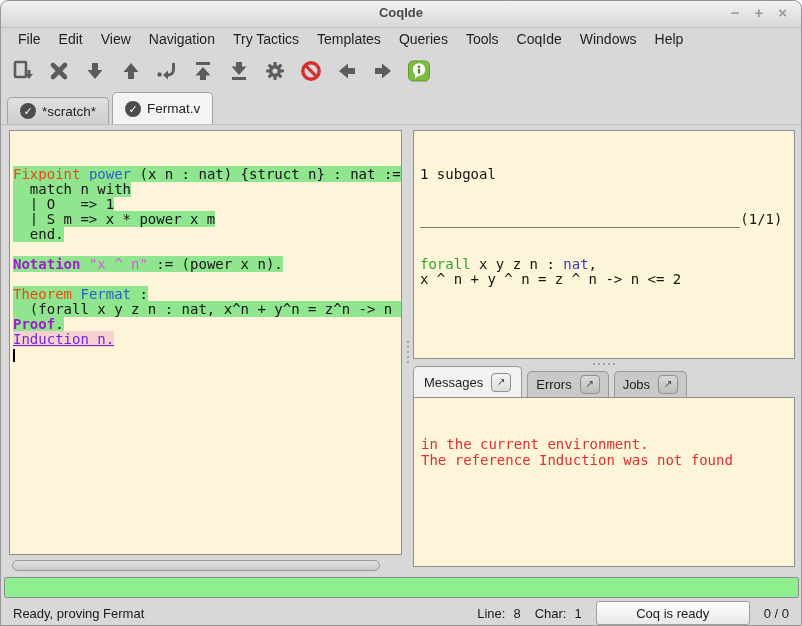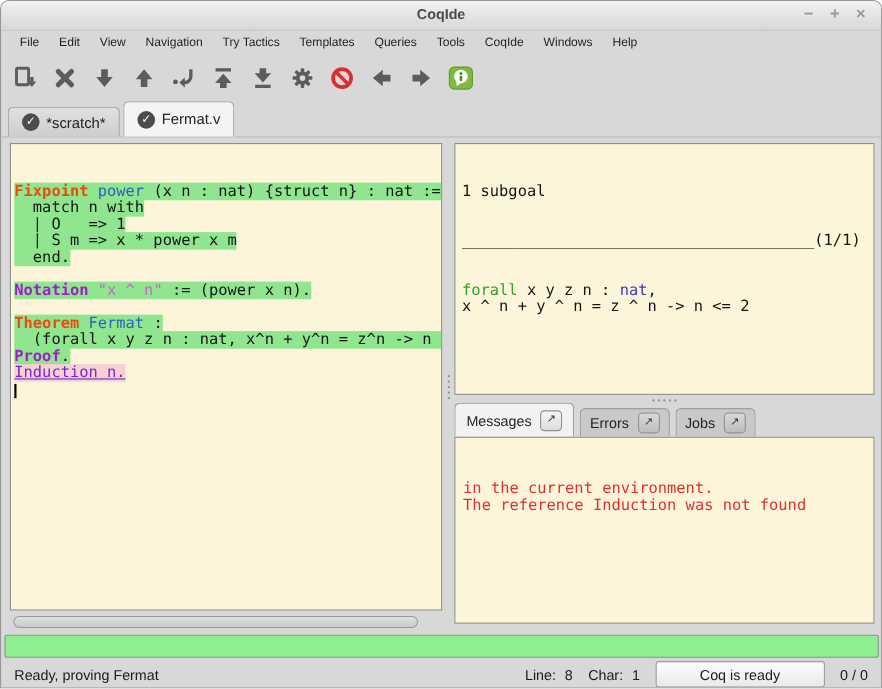--- a/index.html
+++ b/index.html
@@ -12,21 +12,21 @@
   .titlebar{position:absolute;top:0;left:0;right:0;height:26px;
     background:linear-gradient(#f2f2f2,#d7d7d7);border-bottom:1px solid #bfbfbf;
     border-radius:7px 7px 0 0;}
   .title{position:absolute;left:0;right:0;top:4px;text-align:center;
     font-weight:bold;font-size:13px;color:#4a4a4a;}
   .winctl{position:absolute;right:14px;top:2px;display:flex;gap:15px;}
   .winctl span{color:#9a9a9a;font-size:15px;font-weight:bold;line-height:20px;cursor:default;}
   
   .menubar{position:absolute;top:27px;left:0;right:0;height:22px;
     display:flex;align-items:center;padding-left:8px;}
-  .menu-item{padding:2px 9px;font-size:11px;color:#1f1f1f;}
+  .menu-item{padding:2px 9px;font-size:14px;color:#1f1f1f;}
   
   .toolbar{position:absolute;top:50px;left:0;right:0;height:40px;
     display:flex;align-items:center;padding-left:8px;gap:9px;}
   .tool-btn{width:27px;height:30px;border:none;background:transparent;padding:0;
     display:flex;align-items:center;justify-content:center;}
   .tool-btn svg{width:24px;height:24px;}
   
   .tabbar{position:absolute;top:90px;left:0;right:0;height:34px;
     display:flex;align-items:flex-end;padding-left:6px;gap:3px;
     border-bottom:1px solid #bcbcbc;box-sizing:border-box;}
@@ -39,21 +39,21 @@
   
   .pane{background:#fcf5d9;border:1px solid #8e8e8e;box-sizing:border-box;
     position:absolute;overflow:hidden;font-family:"DejaVu Sans Mono",monospace;
     font-size:14px;line-height:15px;white-space:pre;color:#141414;}
   .script-pane{left:8px;top:129px;width:393px;height:425px;padding:6px 3px;}
   .goal-pane{left:412px;top:129px;width:382px;height:229px;padding:6px 6px;}
   .msg-pane{left:412px;top:396px;width:382px;height:170px;padding:8px 7px;}
   .code-line{min-height:15px;}
   .hl-ok{background:#8fe68f;}
   .hl-err{background:#f8d0d0;}
-  .seg-kw{color:#ee4a0f;font-weight:bold;}
+  .seg-kw{color:#ee4a0f;font-weight:normal;}
   .seg-id{color:#2b5fc7;}
   .seg-decl{color:#a21ccc;font-weight:bold;}
   .seg-str{color:#d45fd4;}
   .seg-p{color:#141414;}
   .seg-errtext{color:#6d28d9;text-decoration:underline;}
   .seg-green{color:#2aa52a;}
   .seg-nat{color:#3a3ab0;}
   .caret{display:inline-block;width:2px;height:13px;background:#000;vertical-align:text-bottom;}
   .goal-sep{white-space:pre;}
   .msg-line{color:#e03030;min-height:16px;line-height:16px;}

